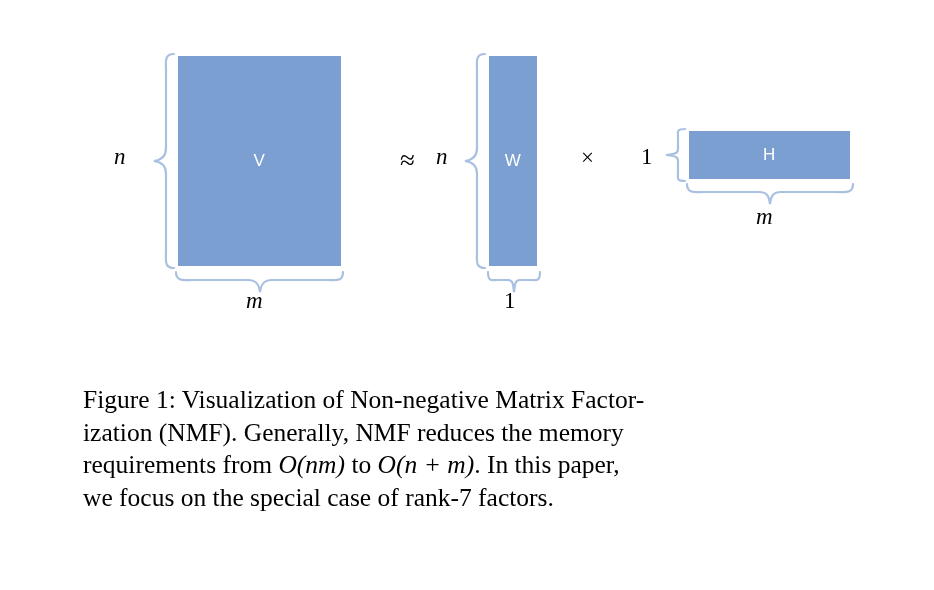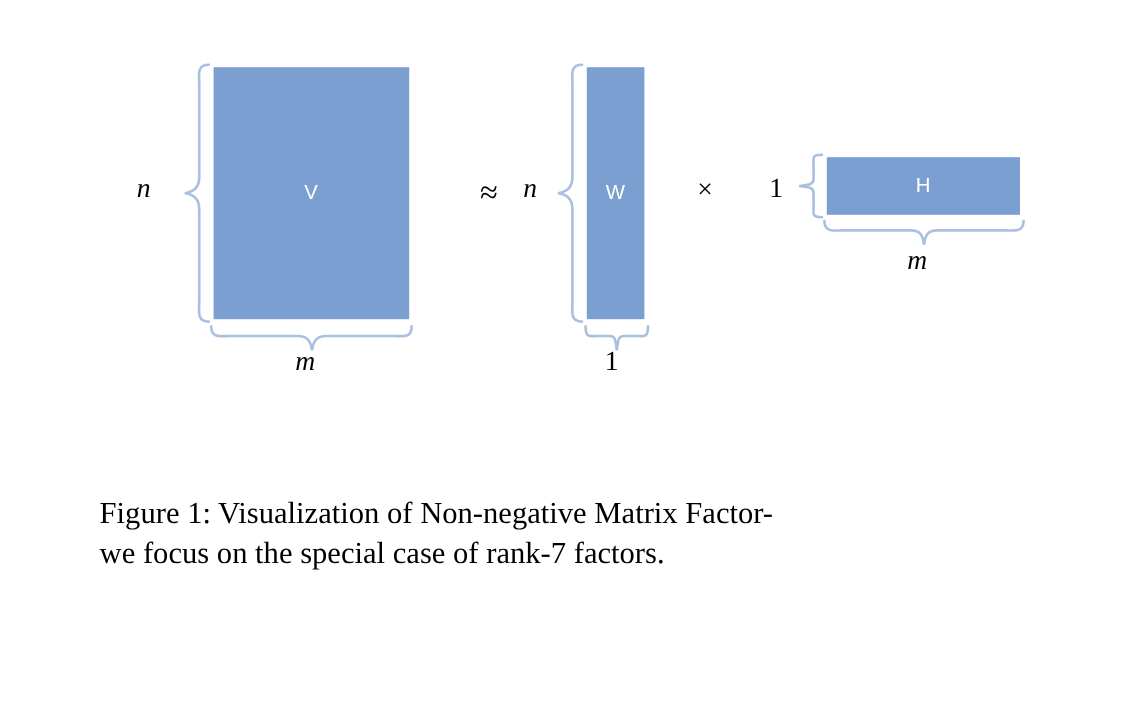--- a/index.html
+++ b/index.html
@@ -56,21 +56,21 @@
 
   
   .brace {
     position: absolute;
   }
 
   
   #caption {
     position: absolute;
     left: 83px;
-    top: 412px;
+    top: 384px;
     width: 790px;
     font-family: "Liberation Serif", serif;
     font-size: 25.5px;
     line-height: 1.28;
     text-align: left;
   }
   #caption .math {
     font-style: italic;
   }
 </style>
@@ -124,14 +124,18 @@
     <path d="M2 2 C2 12 10 10 18 10 L74 10 C82 10 84 14 85 22 C86 14 88 10 96 10 L152 10 C160 10 168 12 168 2" fill="none" stroke="#a9c0e0" stroke-width="2.2" stroke-linecap="round"></path>
   </svg>
   <div class="dim-label" style="left:756px; top:204px;">m</div>
 
 </div>
 
 <div id="caption">
   <div>
     <span>Figure 1: </span><span>Visualization of Non-negative Matrix Factor-</span>
   </div>
+  <div>ization (NMF). Generally, NMF reduces the memory</div>
+  <div>
+    <span>requirements from </span><span class="math">O</span><span class="math">(nm)</span><span> to </span><span class="math">O</span><span class="math">(n + m)</span><span>. In this paper,</span>
+  </div>
   <div>we focus on the special case of rank-7 factors.</div>
 </div>
 
 </body></html>

